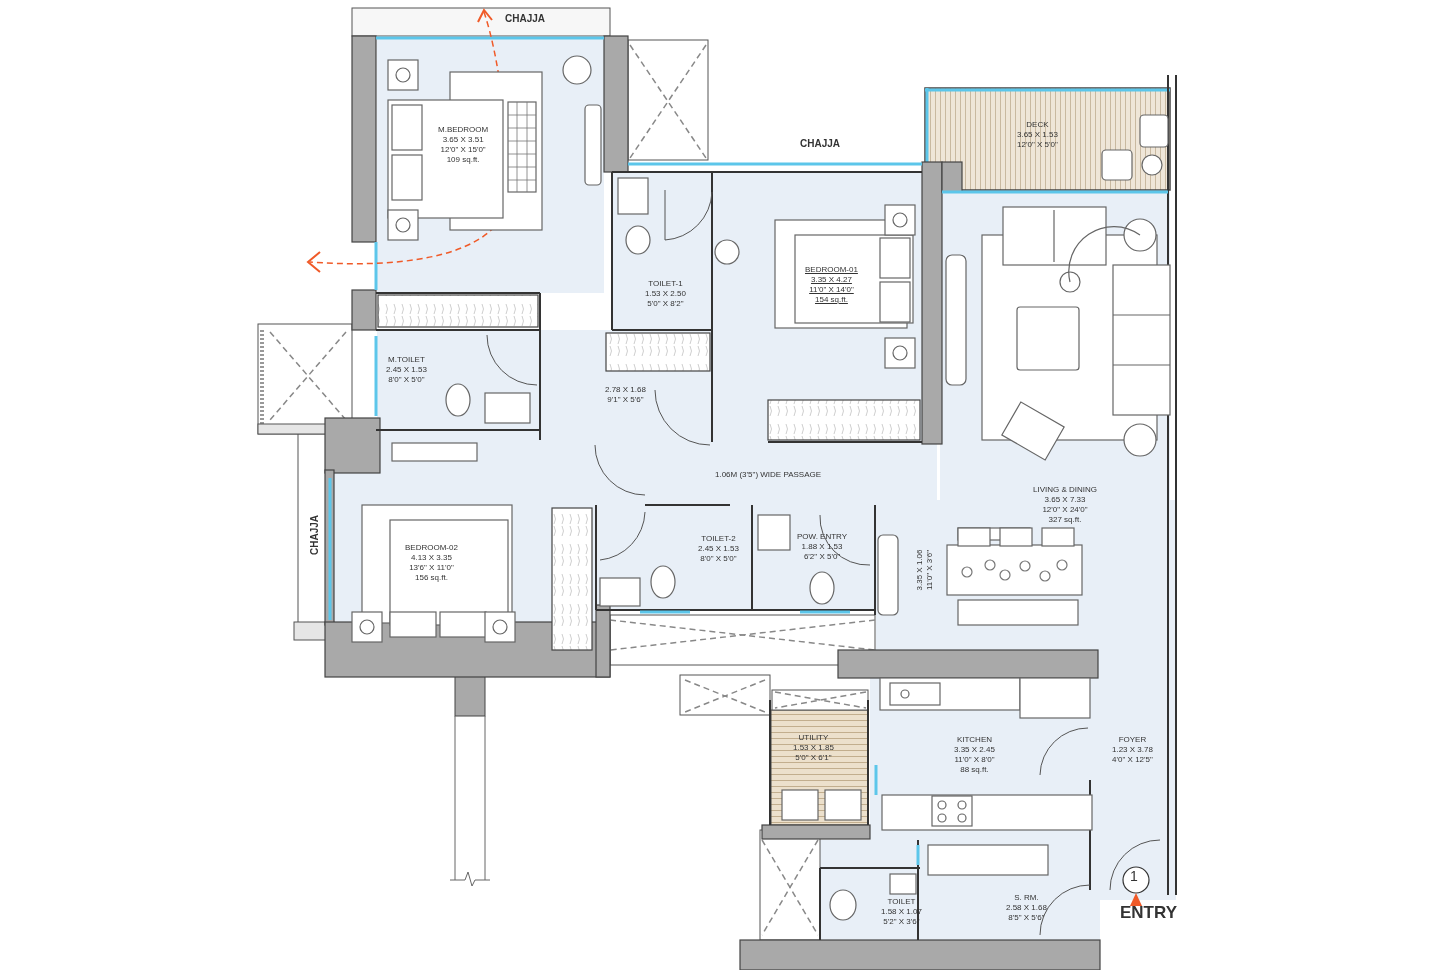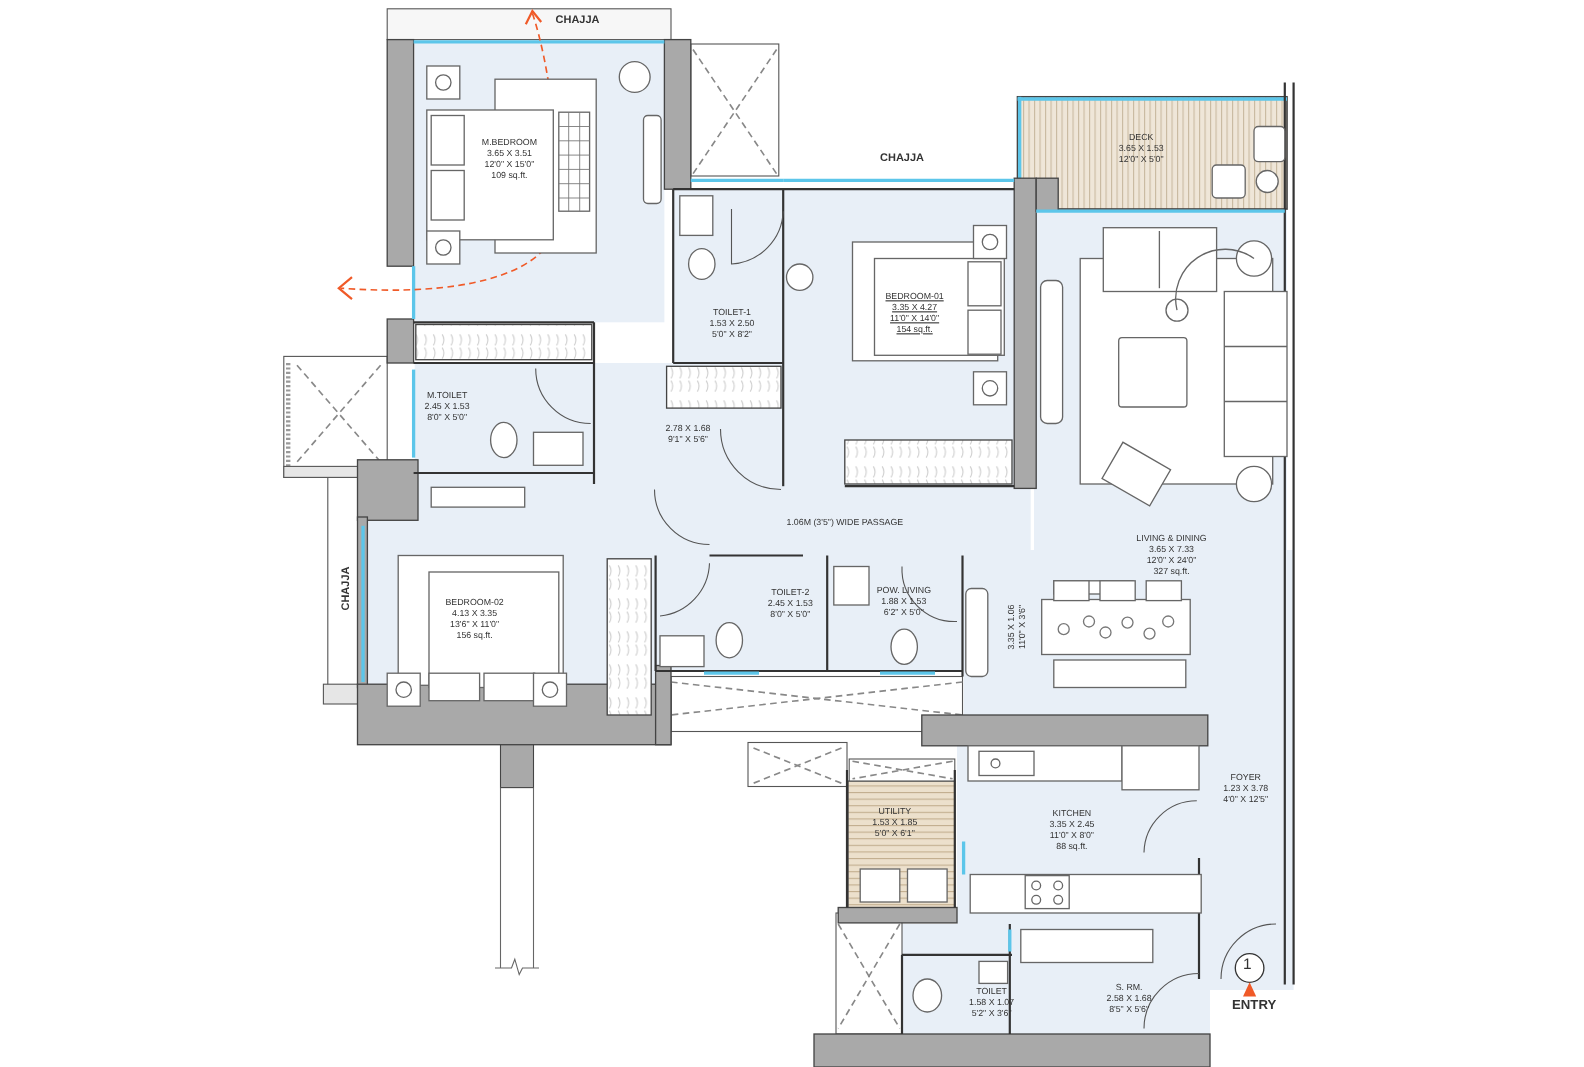--- a/index.html
+++ b/index.html
@@ -285,21 +285,21 @@
     <circle cx="1136" cy="880" r="13" fill="#ffffff" stroke="#333" stroke-width="1.2"></circle>
     <polygon points="1136,893 1130,906 1142,906" fill="#f05a28"></polygon>
   </g>
 </svg>
 
 <div class="lbl" style="left:505px;top:14px;font-size:10px;font-weight:bold;">CHAJJA</div>
 <div class="lbl" style="left:800px;top:139px;font-size:10px;font-weight:bold;">CHAJJA</div>
 <div class="lbl vert" style="left:290px;top:530px;font-size:10px;font-weight:bold;width:50px;">CHAJJA</div>
 <div class="lbl" style="left:715px;top:470px;">1.06M (3'5") WIDE PASSAGE</div>
 <div class="lbl" style="left:1130px;top:871px;font-size:14px;">1</div>
-<div class="lbl" style="left:1120px;top:908px;font-size:12px;font-weight:bold;">ENTRY</div>
+<div class="lbl" style="left:1120px;top:908px;font-size:17px;font-weight:bold;">ENTRY</div>
 
 <div class="lbl" style="left:438px;top:125px;">
   <span>M.BEDROOM</span>
   <span>3.65 X 3.51</span>
   <span>12'0" X 15'0"</span>
   <span>109 sq.ft.</span>
 </div>
 <div class="lbl" style="left:805px;top:265px;text-decoration:underline;">
   <span>BEDROOM-01</span>
   <span>3.35 X 4.27</span>
@@ -336,40 +336,40 @@
   <span>4.13 X 3.35</span>
   <span>13'6" X 11'0"</span>
   <span>156 sq.ft.</span>
 </div>
 <div class="lbl" style="left:698px;top:534px;">
   <span>TOILET-2</span>
   <span>2.45 X 1.53</span>
   <span>8'0" X 5'0"</span>
 </div>
 <div class="lbl" style="left:797px;top:532px;">
-  <span>POW. LIVING</span>
+  <span>POW. ENTRY</span>
   <span>1.88 X 1.53</span>
   <span>6'2" X 5'0"</span>
 </div>
 <div class="lbl vert" style="left:895px;top:560px;width:60px;">
   <span>3.35 X 1.06</span>
   <span>11'0" X 3'6"</span>
 </div>
 <div class="lbl" style="left:793px;top:733px;">
   <span>UTILITY</span>
   <span>1.53 X 1.85</span>
   <span>5'0" X 6'1"</span>
 </div>
 <div class="lbl" style="left:954px;top:735px;">
   <span>KITCHEN</span>
   <span>3.35 X 2.45</span>
   <span>11'0" X 8'0"</span>
   <span>88 sq.ft.</span>
 </div>
-<div class="lbl" style="left:1112px;top:702px;">
+<div class="lbl" style="left:1112px;top:735px;">
   <span>FOYER</span>
   <span>1.23 X 3.78</span>
   <span>4'0" X 12'5"</span>
 </div>
 <div class="lbl" style="left:978px;top:893px;margin-left:28px;">
   <span>S. RM.</span>
   <span>2.58 X 1.68</span>
   <span>8'5" X 5'6"</span>
 </div>
 <div class="lbl" style="left:862px;top:897px;margin-left:19px;">

